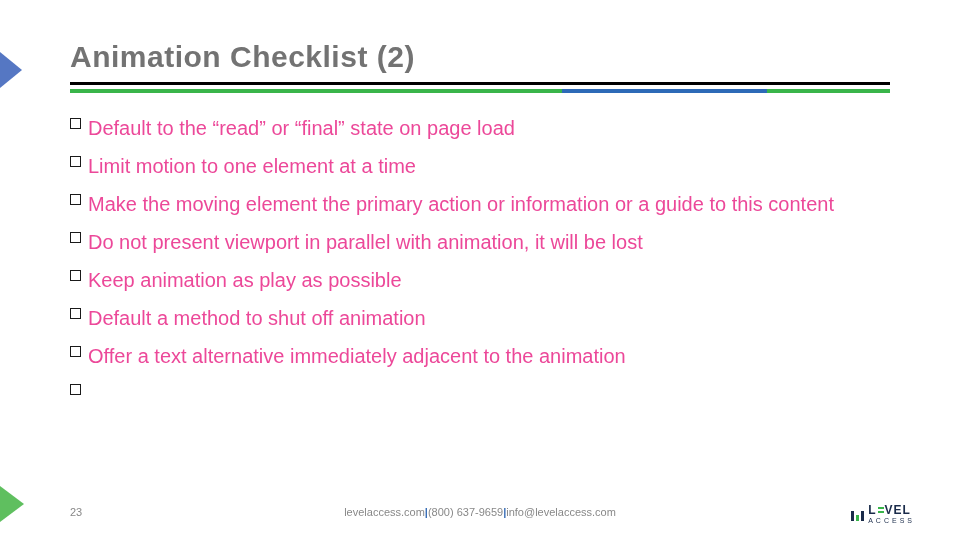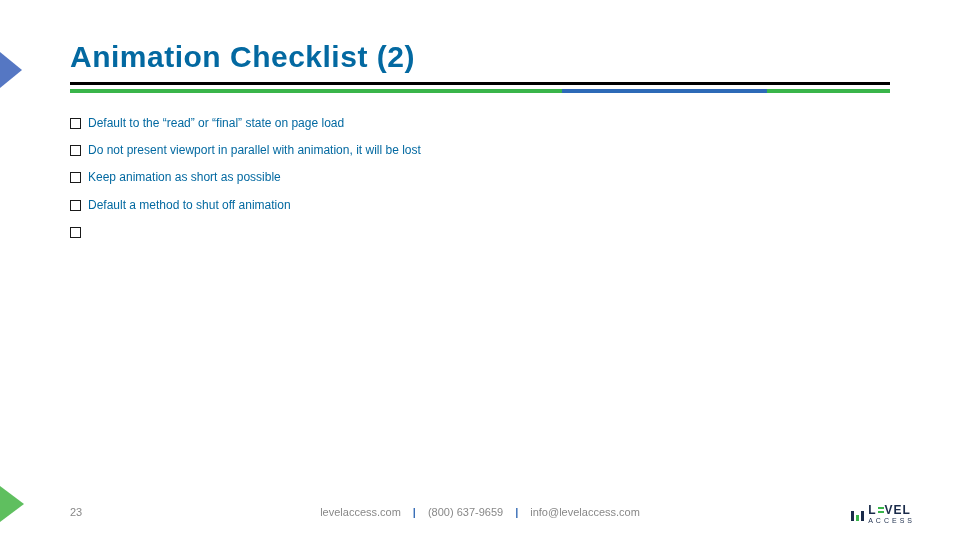--- a/index.html
+++ b/index.html
@@ -35,43 +35,43 @@
       width: 0;
       height: 0;
       border-left: 24px solid #4eb84e;
       border-top: 18px solid transparent;
       border-bottom: 18px solid transparent;
       opacity: 0.9;
     }
     .title {
       font-size: 30px;
       font-weight: 900;
-      color: #0369a1;
+      color: #737373;
       letter-spacing: 0.5px;
       font-family: "Arial Black", Arial, sans-serif;
       margin-bottom: 8px;
     }
     .title-rule {
       width: 100%;
       height: 3px;
       background: #000;
       margin-bottom: 4px;
     }
     .accent-rule {
       width: 100%;
       height: 4px;
       background: linear-gradient(to right, #39b54a 0%, #39b54a 60%, #2d6ab7 60%, #2d6ab7 85%, #39b54a 85%, #39b54a 100%);
       margin-bottom: 22px;
     }
     .checklist {
       list-style: none;
     }
     .checklist li {
-      font-size: 12px;
-      color: #0369a1;
+      font-size: 20px;
+      color: #ec4899;
       line-height: 1.35;
       margin-bottom: 11px;
       position: relative;
       padding-left: 18px;
     }
     .checklist li .bullet {
       position: absolute;
       left: 0;
       top: 3px;
       width: 11px;
@@ -94,21 +94,20 @@
       font-size: 11px;
     }
     .footer-center {
       position: absolute;
       left: 0;
       right: 0;
       text-align: center;
       display: flex;
       justify-content: center;
       align-items: center;
-      gap: 12px;
       color: #888;
     }
     .footer-center .pipe {
       color: #3a6fb7;
       font-weight: bold;
     }
     .logo {
       position: absolute;
       bottom: 16px;
       right: 45px;
@@ -167,24 +166,27 @@
 <div class="slide">
   <div class="corner-tri-left"></div>
   <div class="corner-tri-bottom"></div>
 
   <h1 class="title">Animation Checklist (2)</h1>
   <div class="title-rule"></div>
   <div class="accent-rule"></div>
 
   <ul class="checklist">
     <li><span class="bullet"></span><span>Default to the “read” or “final” state on page load</span></li>
+    <li><span class="bullet"></span><span>Limit motion to one element at a time</span></li>
+    <li><span class="bullet"></span><span>Make the moving element the primary action or information or a guide to this content</span></li>
     <li><span class="bullet"></span><span>Do not present viewport in parallel with animation, it will be lost</span></li>
-    <li><span class="bullet"></span><span>Keep animation as short as possible</span></li>
+    <li><span class="bullet"></span><span>Keep animation as play as possible</span></li>
     <li><span class="bullet"></span><span>Default a method to shut off animation</span></li>
     <li><span class="bullet"></span></li>
+    <li><span class="bullet"></span><span>Offer a text alternative immediately adjacent to the animation</span></li>
     <li><span class="bullet"></span></li>
     <li><span class="bullet"></span></li>
   </ul>
 
   <div class="footer">
     <span class="page-num">23</span>
     <div class="footer-center">
       <span>levelaccess.com</span>
       <span class="pipe">|</span>
       <span>(800) 637-9659</span>

